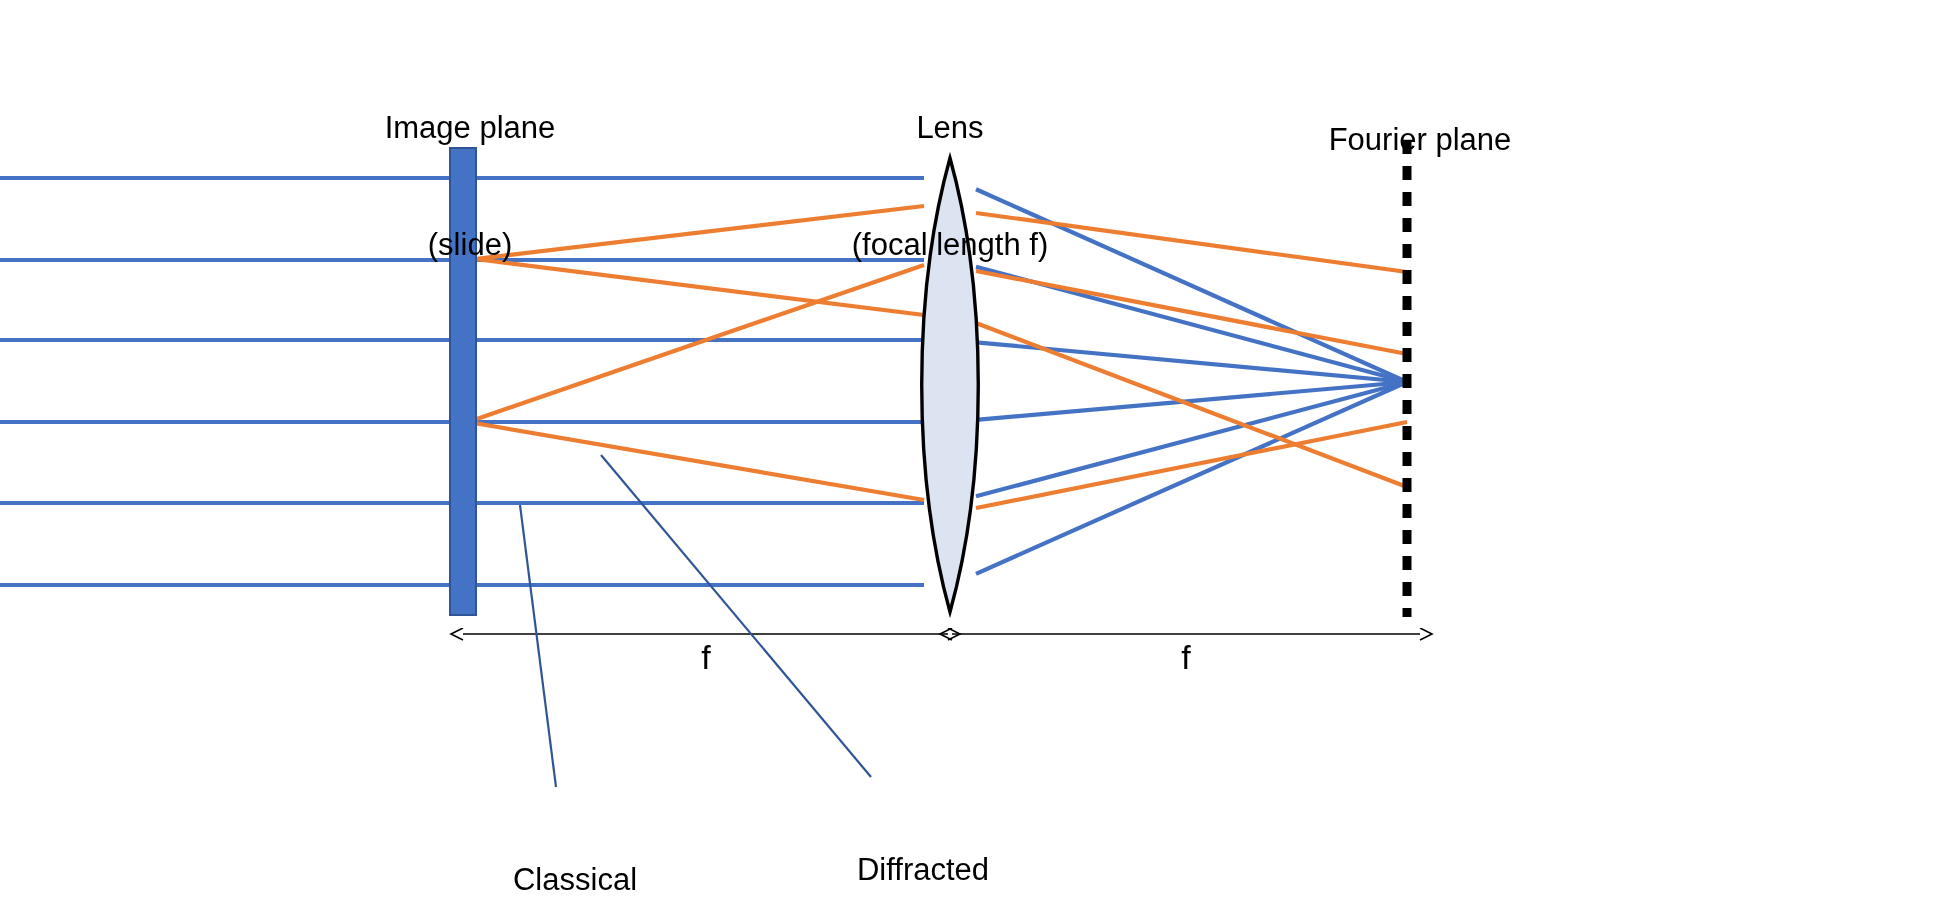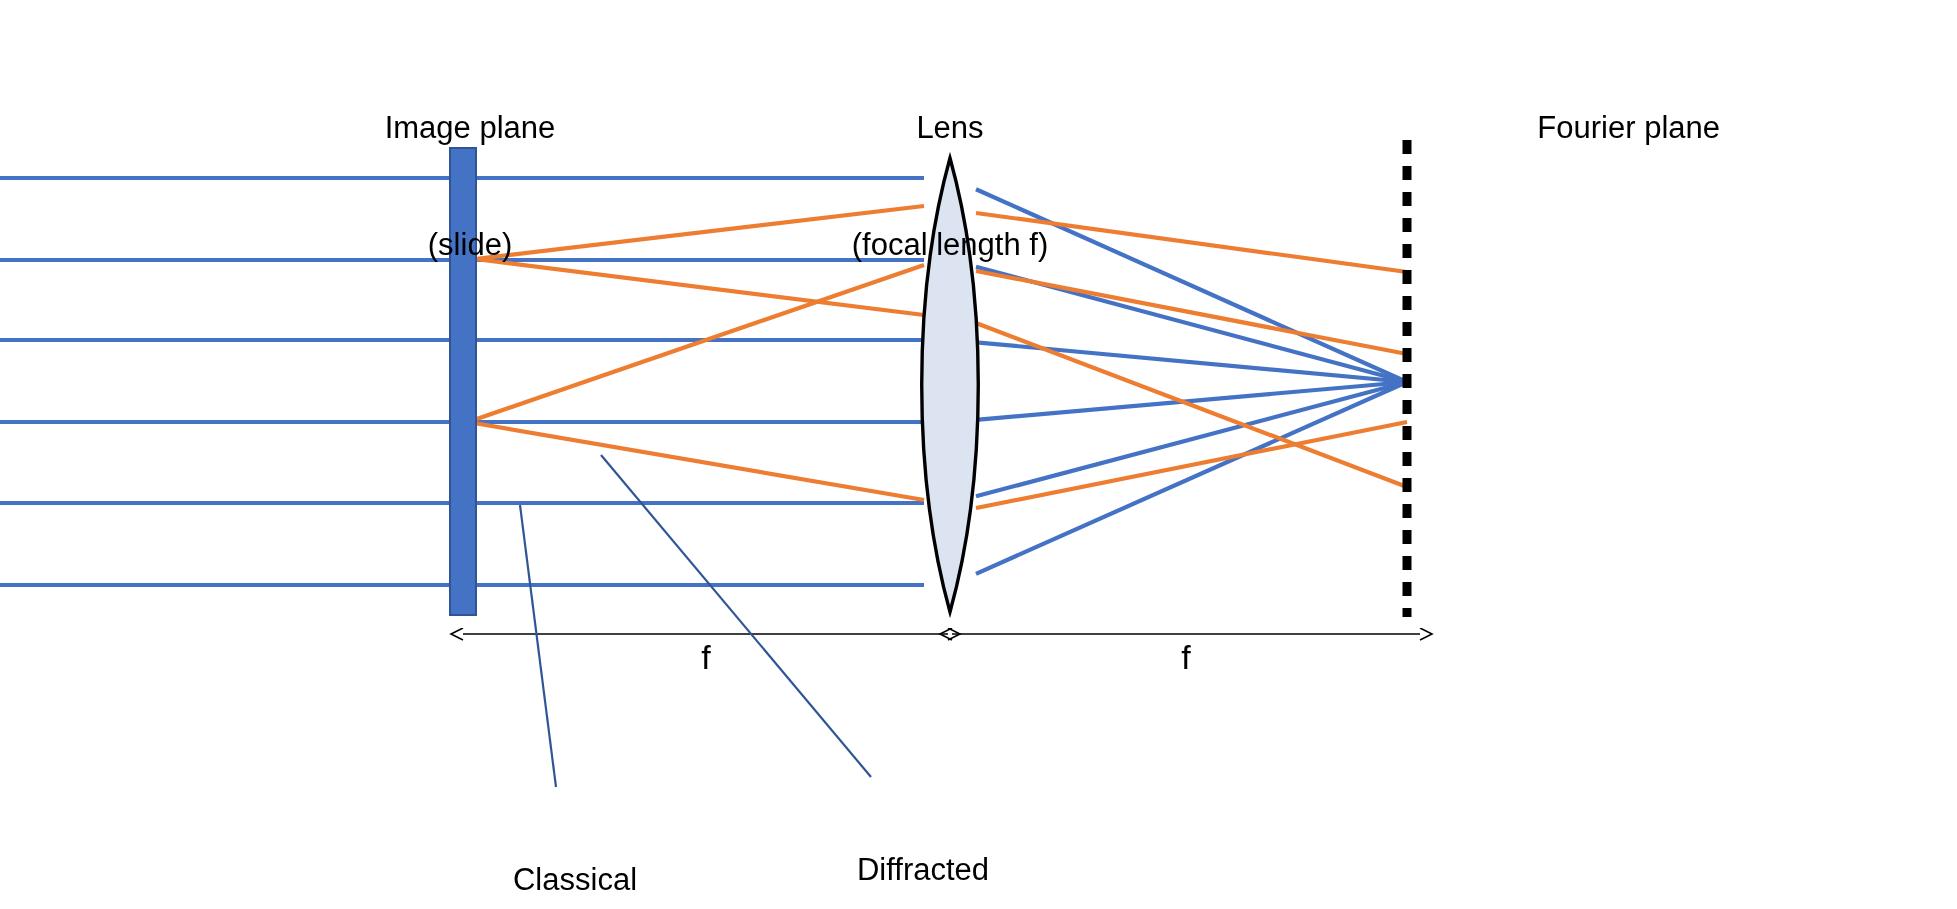--- a/index.html
+++ b/index.html
@@ -100,21 +100,21 @@
   <div class="lbl lbl-head" id="lbl-lens" style="left: 650px; top: 30px; width: 600px;">
     <div>Lens</div>
     <div>(focal length f)</div>
   </div>
 
   <div class="lbl lbl-head" id="lbl-image-plane" style="left: 170px; top: 30px; width: 600px;">
     <div>Image plane</div>
     <div>(slide)</div>
   </div>
 
-  <div class="lbl lbl-head" id="lbl-fourier" style="left: 1120px; top: 30px; width: 600px; text-align: right;">
+  <div class="lbl lbl-head" id="lbl-fourier" style="left: 1120px; top: 42px; width: 600px;">
     <div>Fourier plane</div>
   </div>
 
   <div class="lbl lbl-call" id="lbl-classical" style="left: 275px; top: 782px; width: 600px;">
     <div>Classical</div>
     
   </div>
 
   <div class="lbl lbl-call" id="lbl-diffracted" style="left: 623px; top: 772px; width: 600px;">
     <div>Diffracted</div>

